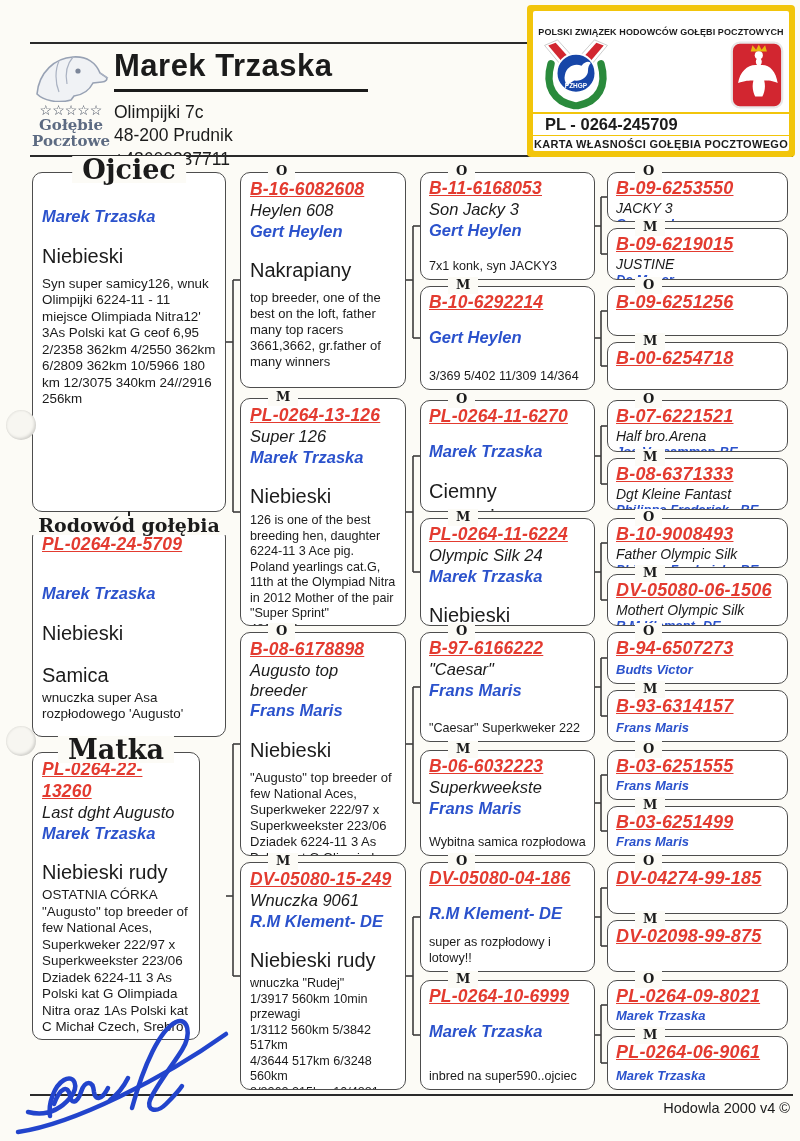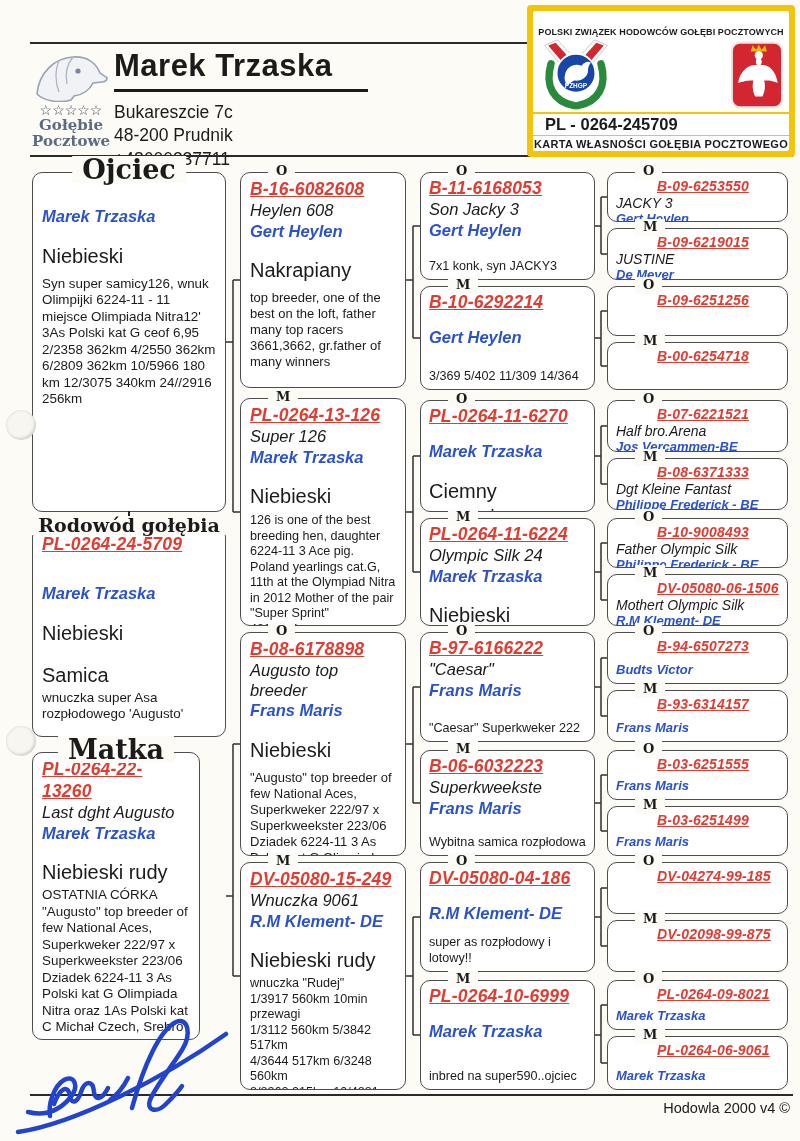--- a/index.html
+++ b/index.html
@@ -43,21 +43,21 @@
   .ring{color:#e33b30;font-weight:bold;font-style:italic;text-decoration:underline;
       font-size:17.5px;line-height:1.25;letter-spacing:.2px;}
   .pname{font-style:italic;font-size:16.5px;line-height:1.2;}
   .owner{color:#2b52cc;font-weight:bold;font-style:italic;font-size:16.5px;line-height:1.25;}
   .pcolor{font-size:20px;line-height:1.3;margin-top:16px;}
   .desc{font-size:13px;line-height:1.23;margin-top:7px;white-space:pre-line;}
   .col1 .desc{font-size:13.4px;}
   .father .owner,.subject .owner{margin-top:27px;}
   .g3 .owner{margin-top:13px;}
   .g3 .desc{margin-top:auto;font-size:12.6px;}
-  .g4 .ring{font-size:14px;line-height:1.2;margin-left:41px;}
+  .g4 .ring{font-size:18px;line-height:1.2;}
   .g4 .pname{font-size:14px;line-height:1.15;}
   .g4 .owner{font-size:13px;line-height:1.2;margin-top:auto;}
   
   #father-box{left:32px;top:172px;width:194px;height:340px;}
   #subject-box{left:32px;top:527px;width:194px;height:210px;}
   #mother-box{left:32px;top:752px;width:168px;height:288px;}
   #g2-0{left:240px;top:172px;width:166px;height:216px;}
   #g2-1{left:240px;top:398px;width:166px;height:228px;}
   #g2-2{left:240px;top:632px;width:166px;height:224px;}
   #g2-3{left:240px;top:862px;width:166px;height:228px;}
@@ -95,21 +95,21 @@
       <circle cx="49" cy="25" r="2.6" fill="#7c8699"></circle>
       <path d="M71,27 L79,32 M44,11 C38,18 36,28 38,38 M30,15 C26,24 26,36 30,46" fill="none" stroke="#aab2c2" stroke-width="1.2"></path>
     </svg>
     <div class="stars">☆☆☆☆☆</div>
     <div class="loftname">Gołębie</div>
     <div class="loftname">Pocztowe</div>
   </div>
 
   <div id="owner-name">Marek Trzaska</div>
   <div id="owner-address">
-    <div>Bukareszcie 7c</div>
+    <div>Olimpijki 7c</div>
     <div>48-200 Prudnik</div>
     <div>+48600337711</div>
   </div>
 
   <div class="hrule" style="top:155px"></div>
 
   <div id="stamp">
     <div class="inner">
       <div class="fed">POLSKI ZWIĄZEK HODOWCÓW GOŁĘBI POCZTOWYCH</div>
       <div class="emblems">

